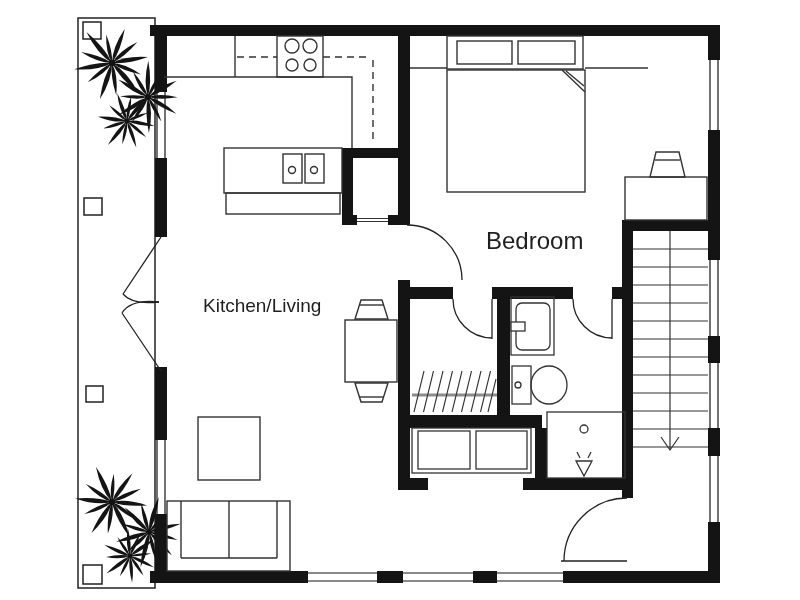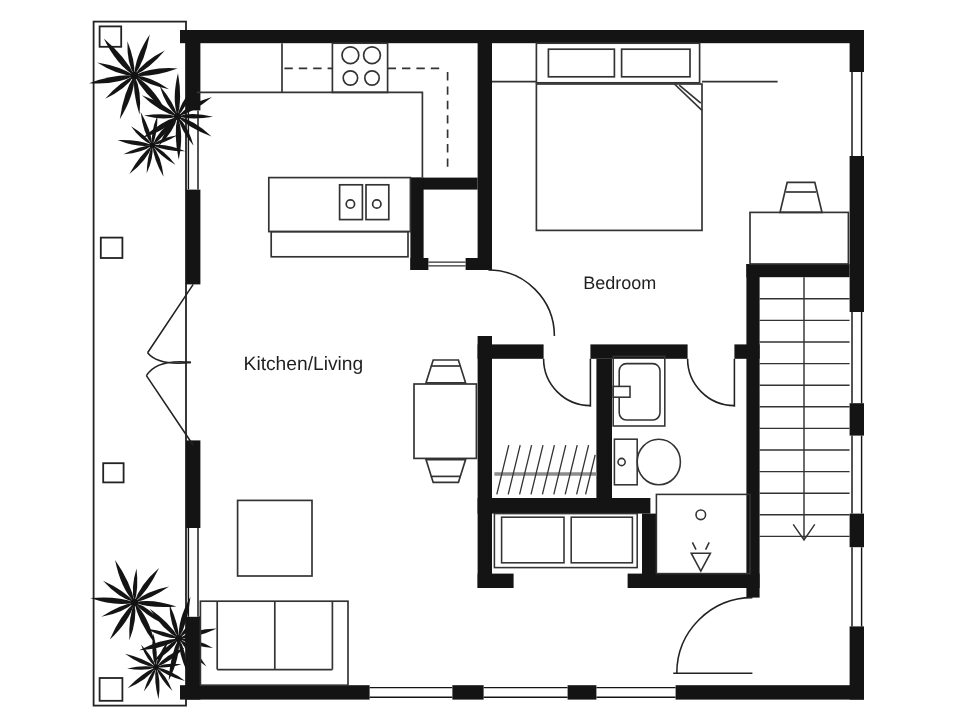--- a/index.html
+++ b/index.html
@@ -1,21 +1,21 @@
 <!DOCTYPE html>
 <html><head>
 <meta charset="utf-8">
 <style>
   html,body{margin:0;padding:0;background:#fff;}
   #stage{position:relative;width:800px;height:600px;background:#fff;overflow:hidden;
          font-family:"Liberation Sans", sans-serif;}
   #plan-svg{position:absolute;left:0;top:0;}
   .room-label{position:absolute;color:#1f1f1f;white-space:nowrap;line-height:1;}
-  #label-kitchen{left:203px;top:296px;font-size:16px;}
-  #label-bedroom{left:486px;top:229px;font-size:15px;}
+  #label-kitchen{left:203px;top:296px;font-size:19px;}
+  #label-bedroom{left:486px;top:229px;font-size:24px;}
 </style>
 </head>
 <body>
 
 <div id="stage">
 
 <svg id="plan-svg" width="800" height="600" viewBox="0 0 800 600">
 
   <defs>
     <path id="frond" d="M0 0 Q9 -5 24 -4 Q10 1 0 0 Z" fill="#141414"></path>

